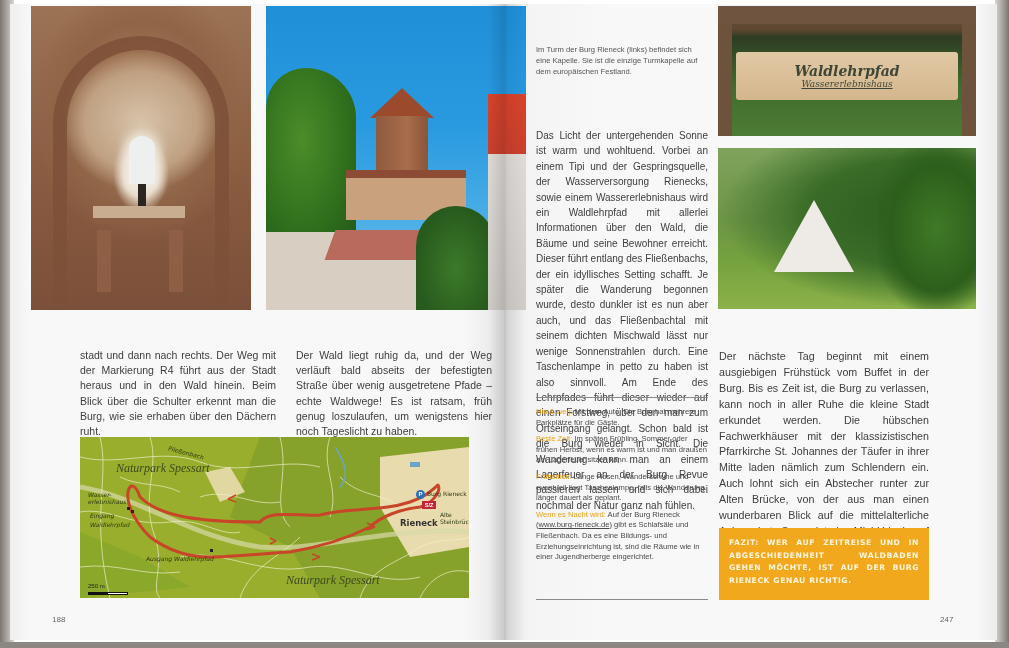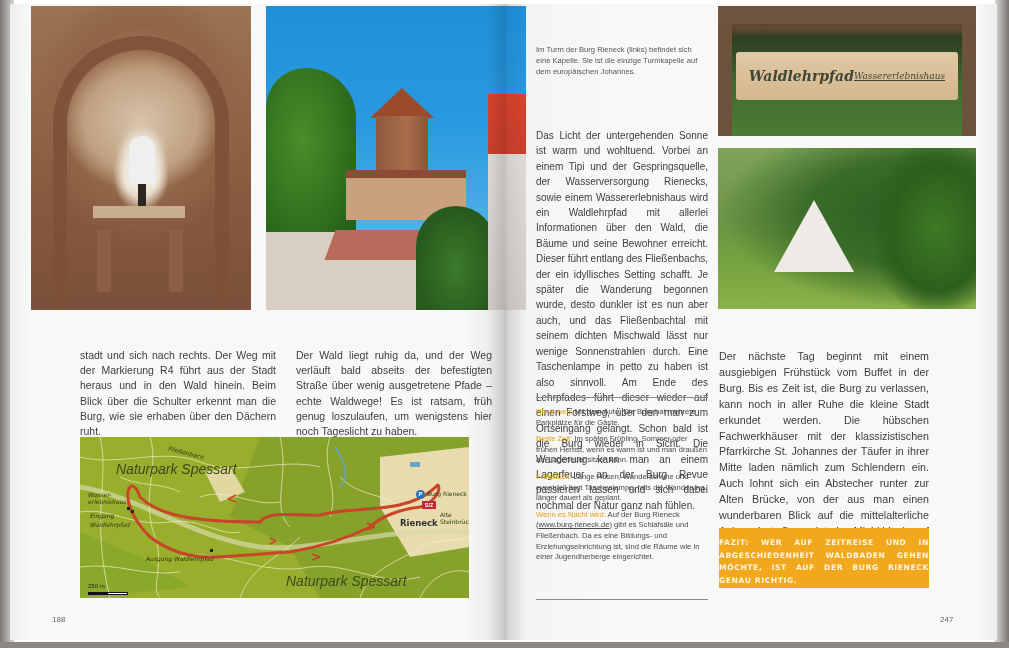--- a/index.html
+++ b/index.html
@@ -41,21 +41,21 @@
   .castle-roof { position: absolute; left: 104px; top: 82px; width: 0; height: 0; border-left: 32px solid transparent; border-right: 32px solid transparent; border-bottom: 30px solid #9b4a2c; }
   .castle-hall { position: absolute; left: 80px; top: 164px; width: 120px; height: 50px; background: #c9a27d; border-top: 8px solid #8d4a34; }
   .castle-houses { position: absolute; left: 0; top: 200px; width: 260px; height: 104px; background:
       linear-gradient(180deg, rgba(0,0,0,0) 0, rgba(0,0,0,0) 25%, #d8cfc2 25%, #d8cfc2 100%); }
   .castle-roof2 { position: absolute; left: 64px; top: 224px; width: 96px; height: 30px; background: #b86b5c; transform: skewX(-20deg); }
   .castle-pine { position: absolute; left: 150px; top: 200px; width: 80px; height: 104px; background: radial-gradient(ellipse at 50% 60%, #3c7a2a 0, #275a1d 70%); border-radius: 40px 40px 0 0; }
   .castle-gable { position: absolute; left: 222px; top: 88px; width: 38px; height: 216px; background: linear-gradient(180deg, #d7432c 0, #c9402c 28%, #dedad6 28%, #cfcbc7 100%); }
 
   .photo-sign { left: 718px; top: 6px; width: 258px; height: 130px; background:
       linear-gradient(180deg, #6b5039 0%, #5e4632 18%, #2e3d22 24%, #3f6b2d 60%, #4d7c35 100%); }
-  .sign-board { position: absolute; left: 18px; top: 46px; width: 222px; height: 48px; background: linear-gradient(180deg, #e1c9a4, #d4b68d); border-radius: 3px; display: flex; flex-direction: row; align-items: center; justify-content: center; }
+  .sign-board { position: absolute; left: 18px; top: 46px; width: 222px; height: 48px; background: linear-gradient(180deg, #e1c9a4, #d4b68d); border-radius: 3px; display: flex; flex-direction: column; align-items: center; justify-content: center; }
   .sign-line1 { font-family: "DejaVu Serif", serif; font-style: italic; font-weight: bold; font-size: 14px; color: #3e4638; }
   .sign-line2 { font-family: "DejaVu Serif", serif; font-style: italic; font-size: 9px; color: #3e4638; text-decoration: underline; }
   .sign-post { position: absolute; top: 0; width: 14px; height: 130px; background: #6d533c; }
 
   .photo-tipi { left: 718px; top: 148px; width: 258px; height: 161px; background:
       radial-gradient(ellipse at 80% 40%, #2c5a20 0, #3a6c28 40%, rgba(0,0,0,0) 70%),
       linear-gradient(180deg, #7fa35c 0%, #6d9546 45%, #75a23e 70%, #8cb24a 100%); }
   .tipi { position: absolute; left: 56px; top: 52px; width: 0; height: 0; border-left: 40px solid transparent; border-right: 40px solid transparent; border-bottom: 72px solid #eeeae6; }
   .tipi-leaves { position: absolute; left: 160px; top: 0; width: 98px; height: 161px; background: radial-gradient(ellipse at 60% 50%, #3e7a26 0, #2d5f1c 55%, rgba(0,0,0,0) 80%); }
 
@@ -67,30 +67,30 @@
   .col-4 { left: 719px; top: 349px; width: 210px; font-size: 10.7px; line-height: 15.9px; }
 
   .caption { position: absolute; left: 536px; top: 44px; width: 170px; font-size: 7.6px; line-height: 11px; color: #555; }
 
   .info-box { position: absolute; left: 536px; top: 397px; width: 172px; border-top: 1px solid #8a8a8a; padding-top: 9px; }
   .info-end { position: absolute; left: 536px; top: 599px; width: 172px; border-top: 1px solid #8a8a8a; }
   .info-item { font-size: 7.6px; line-height: 10.6px; color: #4a4a4a; margin-bottom: 6px; }
   .info-key { color: #e6a116; }
   .info-link { text-decoration: underline; }
 
-  .fazit { position: absolute; left: 719px; top: 528px; width: 210px; height: 60px; background: #f2a81d; padding: 9px 0; font-family: "DejaVu Sans", sans-serif; font-weight: bold; font-size: 7.6px; line-height: 12.6px; letter-spacing: 0.6px; color: #fff6e0; text-transform: uppercase; text-align: justify; }
+  .fazit { position: absolute; left: 719px; top: 528px; width: 210px; height: 72px; background: #f2a81d; padding: 9px 10px; font-family: "DejaVu Sans", sans-serif; font-weight: bold; font-size: 7.6px; line-height: 12.6px; letter-spacing: 0.6px; color: #fff6e0; text-transform: uppercase; text-align: justify; }
 
   .page-num { position: absolute; top: 615px; font-size: 8px; color: #666; }
   .page-num.left { left: 52px; }
   .page-num.right { left: 940px; }
 
   
   .map { position: absolute; left: 80px; top: 437px; width: 389px; height: 161px; background: #98ae2c; overflow: hidden; }
   .map svg { position: absolute; left: 0; top: 0; }
-  .map-label { position: absolute; font-family: Liberation Sans, sans-serif; font-style: italic; font-size: 14px; color: #3c4a1c; white-space: nowrap; }
+  .map-label { position: absolute; font-family: Liberation Serif, serif; font-style: italic; font-size: 12px; color: #3c4a1c; white-space: nowrap; }
   .map-label.small { font-size: 6px; font-style: italic; font-family: "DejaVu Sans", sans-serif; color: #2f3a15; }
   .map-town { position: absolute; font-family: "DejaVu Sans", sans-serif; font-weight: bold; font-size: 8.5px; color: #333; }
   .map-parking { position: absolute; width: 9px; height: 9px; border-radius: 50%; background: #2a6fb8; color: #fff; font-size: 6px; font-weight: bold; text-align: center; line-height: 9px; }
   .map-start { position: absolute; width: 14px; height: 8px; background: #c0263a; color: #fff; font-size: 5.5px; font-weight: bold; text-align: center; line-height: 8px; }
   .map-scale { position: absolute; left: 8px; top: 146px; font-size: 6px; color: #222; }
   .map-scale-bar { position: absolute; left: 8px; top: 155px; width: 40px; height: 3px; background: linear-gradient(90deg, #111 0 50%, #fff 50% 100%); border: 1px solid #111; }
 </style>
 </head>
 <body>
 
@@ -117,21 +117,21 @@
   <div class="castle-trees"></div>
   <div class="castle-roof"></div>
   <div class="castle-tower"></div>
   <div class="castle-hall"></div>
   <div class="castle-houses"></div>
   <div class="castle-roof2"></div>
   <div class="castle-pine"></div>
   <div class="castle-gable"></div>
 </div>
 
-<p class="body-text col-1">stadt und sich nach rechts. Der Weg mit der Markierung R4 führt aus der Stadt heraus und in den Wald hinein. Beim Blick über die Schulter erkennt man die Burg, wie sie erhaben über den Dächern ruht.</p>
+<p class="body-text col-1">stadt und dann nach rechts. Der Weg mit der Markierung R4 führt aus der Stadt heraus und in den Wald hinein. Beim Blick über die Schulter erkennt man die Burg, wie sie erhaben über den Dächern ruht.</p>
 <p class="body-text col-2">Der Wald liegt ruhig da, und der Weg verläuft bald abseits der befestigten Straße über wenig ausgetretene Pfade – echte Waldwege! Es ist ratsam, früh genug loszulaufen, um wenigstens hier noch Tageslicht zu haben.</p>
 
 <div class="map">
   <svg width="389" height="161" viewBox="0 0 389 161">
     <rect x="0" y="0" width="389" height="161" fill="#98ae2c"></rect>
     <path d="M180 0 L389 0 L389 161 L240 161 L210 110 L150 80 Z" fill="#7f9d2a" opacity="0.7"></path>
     <path d="M0 95 L60 120 L110 150 L0 161 Z" fill="#8aa82a"></path>
     <path d="M300 20 L389 10 L389 110 L330 120 L300 70 Z" fill="#e8dcae"></path>
     <path d="M125 35 L150 30 L165 55 L140 65 Z" fill="#e8dcae" opacity="0.9"></path>
     <path d="M0 50 C60 60 110 100 180 110 C240 115 300 90 389 95" stroke="#d8d9a8" stroke-width="5" fill="none" opacity="0.7"></path>
@@ -172,21 +172,21 @@
   <span class="map-parking" style="left:336px; top:53px;">P</span>
   <span class="map-label small" style="left:347px; top:53px; font-style:normal;">Burg Rieneck</span>
   <span class="map-start" style="left:342px; top:64px;">S/Z</span>
   <span class="map-label small" style="left:360px; top:74px; width:28px; white-space:normal; line-height:7px; font-style:normal;">Alte Steinbrücke</span>
   <span class="map-scale">250 m</span>
   <div class="map-scale-bar"></div>
 </div>
 
 <span class="page-num left">188</span>
 
-<p class="caption">Im Turm der Burg Rieneck (links) befindet sich eine Kapelle. Sie ist die einzige Turmkapelle auf dem europäischen Johannes.</p>
+<p class="caption">Im Turm der Burg Rieneck (links) befindet sich eine Kapelle. Sie ist die einzige Turmkapelle auf dem europäischen Festland.</p>
 <p class="body-text col-3">Das Licht der untergehenden Sonne ist warm und wohltuend. Vorbei an einem Tipi und der Gespringsquelle, der Wasserversorgung Rienecks, sowie einem Wassererlebnishaus wird ein Waldlehrpfad mit allerlei Informationen über den Wald, die Bäume und seine Bewohner erreicht. Dieser führt entlang des Fließenbachs, der ein idyllisches Setting schafft. Je später die Wanderung begonnen wurde, desto dunkler ist es nun aber auch, und das Fließenbachtal mit seinem dichten Mischwald lässt nur wenige Sonnenstrahlen durch. Eine Taschenlampe in petto zu haben ist also sinnvoll. Am Ende des Lehrpfades führt dieser wieder auf einen Forstweg, über den man zum Ortseingang gelangt. Schon bald ist die Burg wieder in Sicht. Die Wanderung kann man an einem Lagerfeuer an der Burg Revue passieren lassen und sich dabei nochmal der Natur ganz nah fühlen.</p>
 
 <div class="info-box">
   <p class="info-item"><span class="info-key">Hin &amp; weg:</span><span> Mit dem Auto. Die Burg hat mehrere Parkplätze für die Gäste.</span></p>
   <p class="info-item"><span class="info-key">Beste Zeit:</span><span> Im späten Frühling, Sommer oder frühen Herbst, wenn es warm ist und man draußen am Lagerfeuer sitzen kann.</span></p>
   <p class="info-item"><span class="info-key">Frühstück:</span><span> Lange Hosen, Wanderschuhe und eventuell liegt Taschenlampe, falls die Wanderung länger dauert als geplant.</span></p>
   <p class="info-item"><span class="info-key">Wenn es Nacht wird:</span><span> Auf der Burg Rieneck (</span><span class="info-link">www.burg-rieneck.de</span><span>) gibt es Schlafsäle und Fließenbach. Da es eine Bildungs- und Erziehungseinrichtung ist, sind die Räume wie in einer Jugendherberge eingerichtet.</span></p>
 </div>
 <div class="info-end"></div>
 

